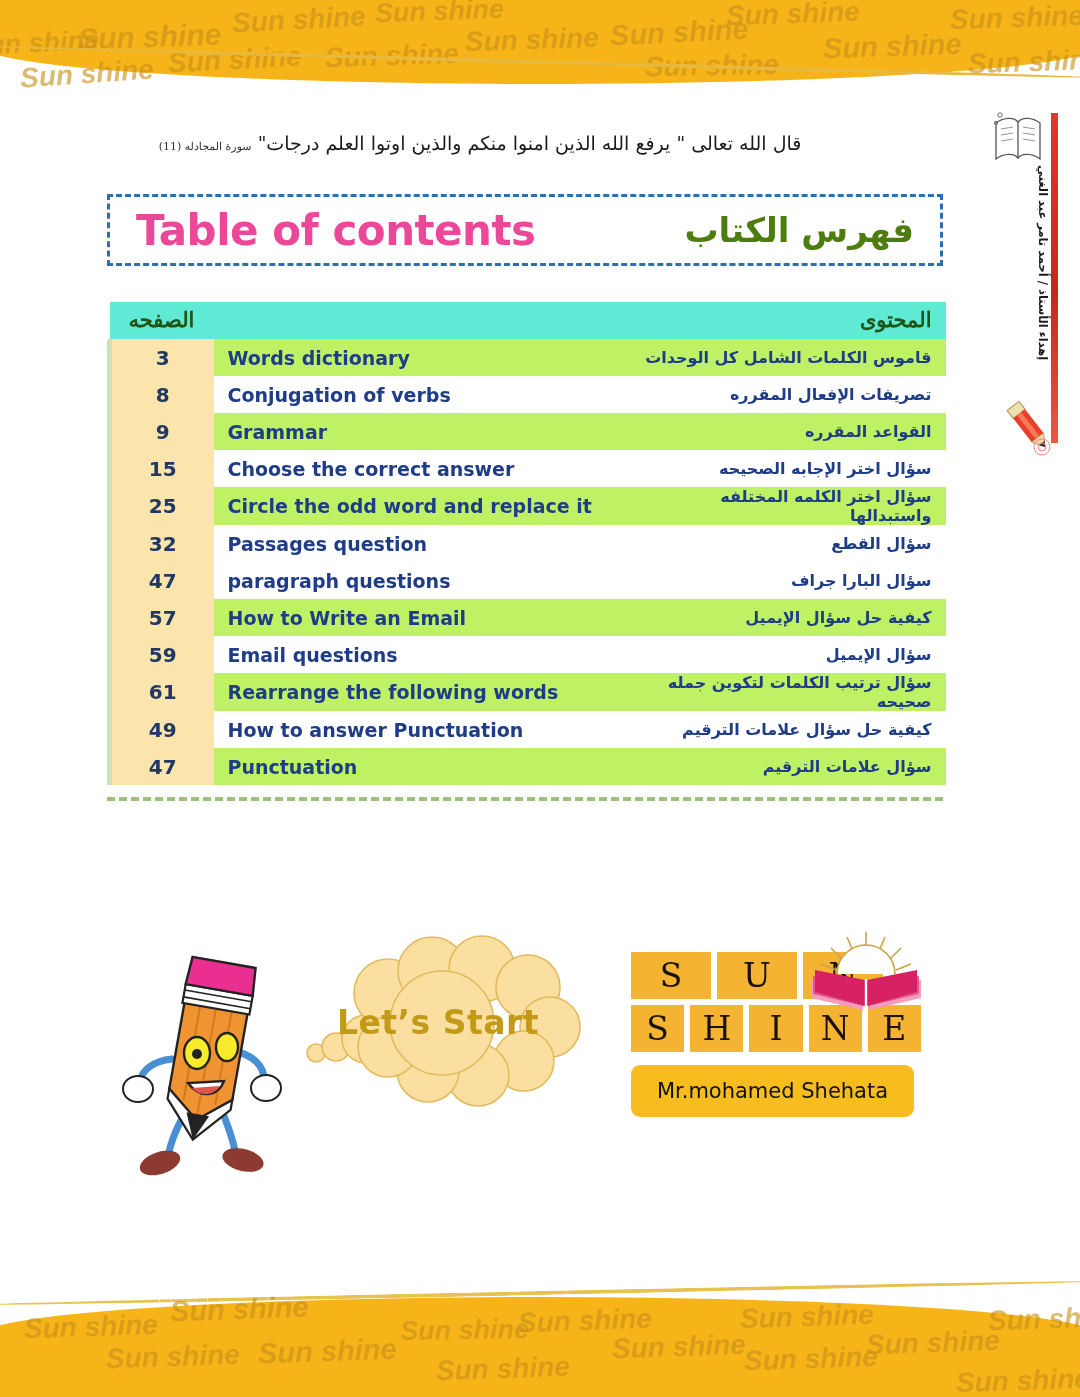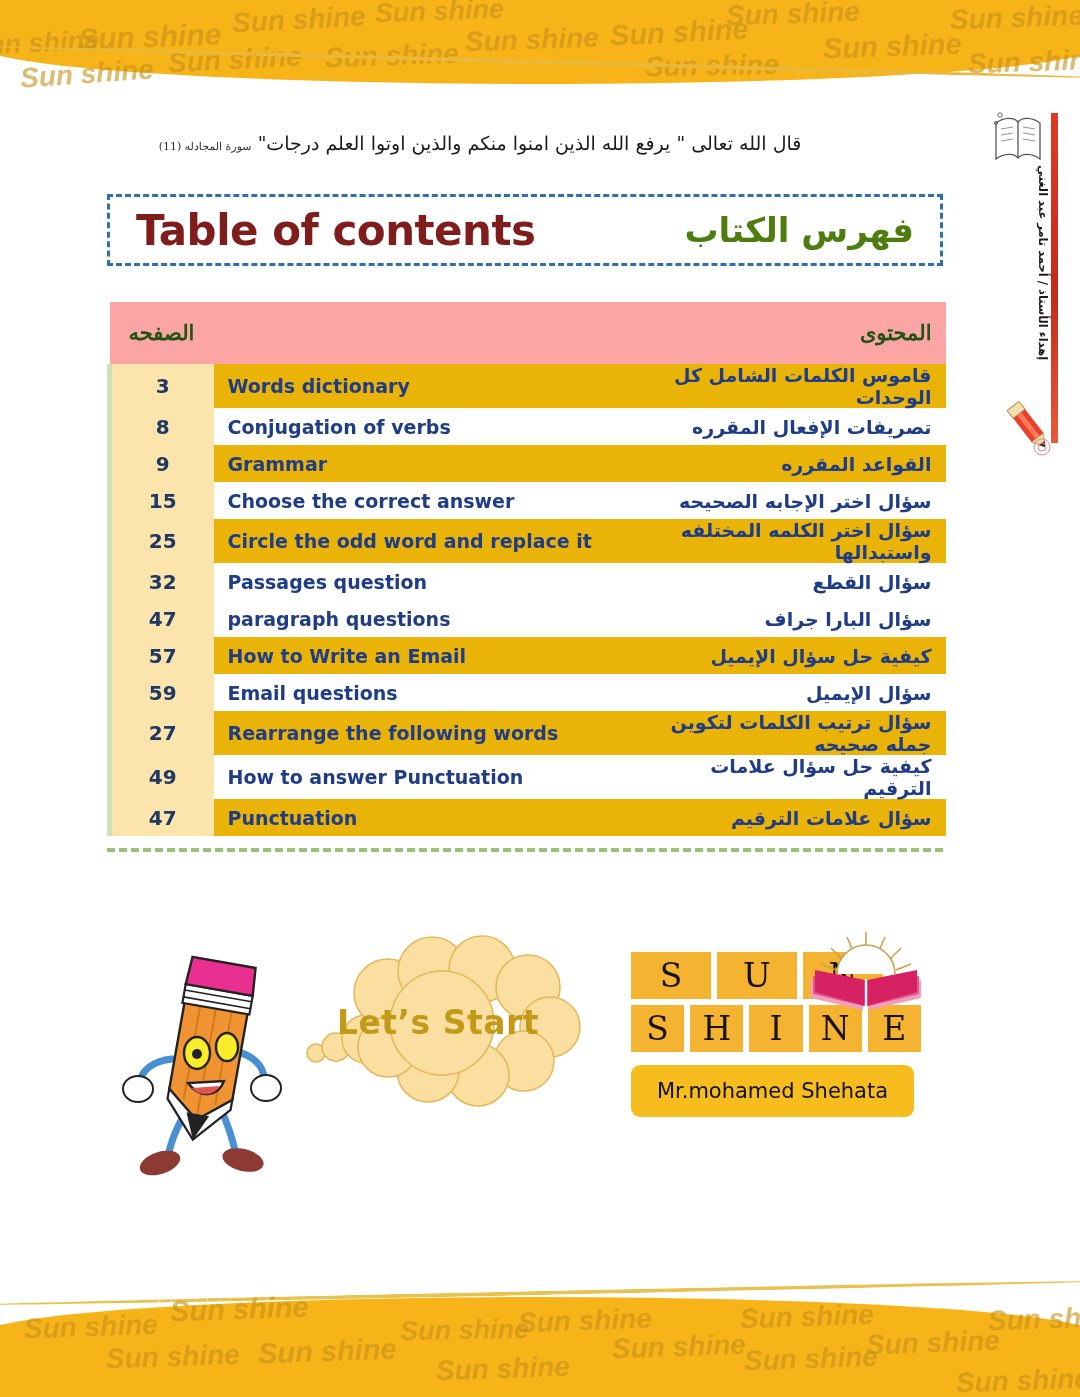--- a/index.html
+++ b/index.html
@@ -72,21 +72,21 @@
   .quote .ref{font-size:11px;color:#333;}
 
   
   .title-box{
     position:absolute;top:194px;left:107px;width:836px;height:72px;
     border:3px dashed #2e6fb0;
     display:flex;align-items:center;justify-content:space-between;
     padding:0 26px;box-sizing:border-box;
   }
   .title-en{
-    font-size:42px;font-weight:bold;color:#7f1d1d;
+    font-size:42px;font-weight:bold;color:#ec4899;
     font-family:"DejaVu Sans",sans-serif;
     letter-spacing:-.5px;
   }
   .title-ar{
     font-size:34px;font-weight:bold;color:#4d7c0f;
     direction:rtl;font-family:"DejaVu Sans",sans-serif;
   }
 
   
   .toc-wrap{
@@ -94,46 +94,46 @@
     border-bottom:4px dashed #9bc07c;
     padding-bottom:12px;
   }
   table.toc{border-collapse:collapse;width:836px;table-layout:fixed;}
   table.toc td,table.toc th{padding:0;}
   .col-page{width:104px;}
   .col-en{width:430px;}
   .col-ar{width:302px;}
 
   .hdr td{
-    background:#fca5a5;height:62px;vertical-align:middle;
+    background:#5eead4;height:37px;vertical-align:middle;
     font-family:Liberation Serif, serif;
     color:#1f5414;font-weight:bold;font-size:21px;
   }
   .hdr .h-page{text-align:center;}
   .hdr .h-ar{text-align:right;padding-right:14px;direction:rtl;}
 
   tr.row td{height:37px;vertical-align:middle;}
   tr.row .c-page{
     background:#fbe5ac;color:#1f3864;
     text-align:center;font-weight:bold;font-size:20px;
     font-family:"DejaVu Sans",sans-serif;
     border-left:5px solid #cfe0b4;
     box-sizing:border-box;
   }
   tr.row .c-en{
     color:#1f3c87;font-weight:bold;font-size:19px;
     padding-left:14px;
     font-family:"DejaVu Sans",sans-serif;
   }
   tr.row .c-ar{
-    color:#1f3c87;font-weight:bold;font-size:19px;
+    color:#1f3c87;font-weight:bold;font-size:16px;
     text-align:right;padding-right:14px;direction:rtl;
     font-family:"DejaVu Sans",sans-serif;
   }
-  tr.row.odd .c-en,tr.row.odd .c-ar{background:#eab308;}
+  tr.row.odd .c-en,tr.row.odd .c-ar{background:#bef264;}
   tr.row.even .c-en,tr.row.even .c-ar{background:#ffffff;}
 
   
   .mascot{position:absolute;left:112px;top:955px;width:200px;height:230px;}
   .bubble{
     position:absolute;left:292px;top:935px;width:292px;height:175px;
   }
   .bubble-text{
     position:absolute;left:0;top:0;width:292px;height:175px;
     display:flex;align-items:center;justify-content:center;
@@ -276,21 +276,21 @@
           <td class="c-page">57</td>
           <td class="c-en">How to Write an Email</td>
           <td class="c-ar">كيفية حل سؤال الإيميل</td>
         </tr>
         <tr class="row even">
           <td class="c-page">59</td>
           <td class="c-en">Email questions</td>
           <td class="c-ar">سؤال الإيميل</td>
         </tr>
         <tr class="row odd">
-          <td class="c-page">27</td>
+          <td class="c-page">61</td>
           <td class="c-en">Rearrange the following words</td>
           <td class="c-ar">سؤال ترتيب الكلمات لتكوين جمله صحيحه</td>
         </tr>
         <tr class="row even">
           <td class="c-page">49</td>
           <td class="c-en">How to answer Punctuation</td>
           <td class="c-ar">كيفية حل سؤال علامات الترقيم</td>
         </tr>
         <tr class="row odd">
           <td class="c-page">47</td>

